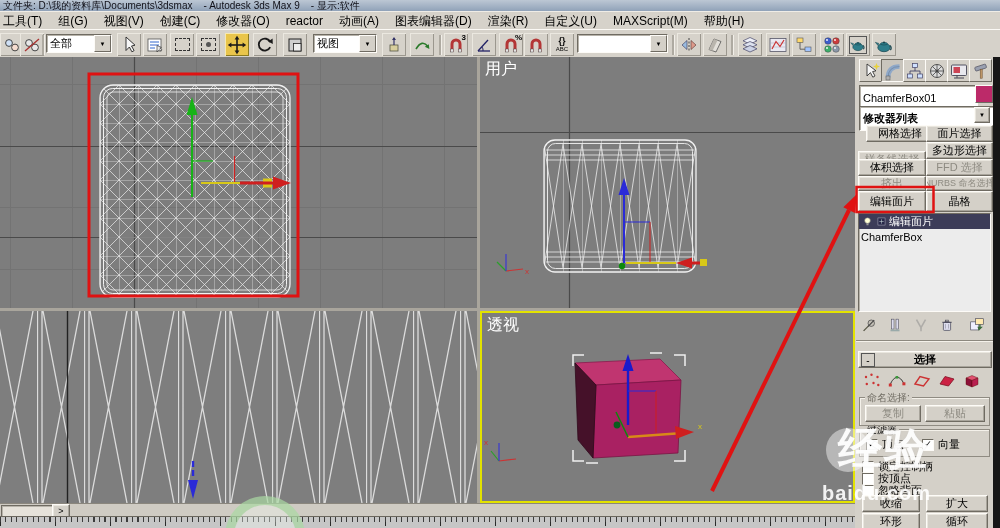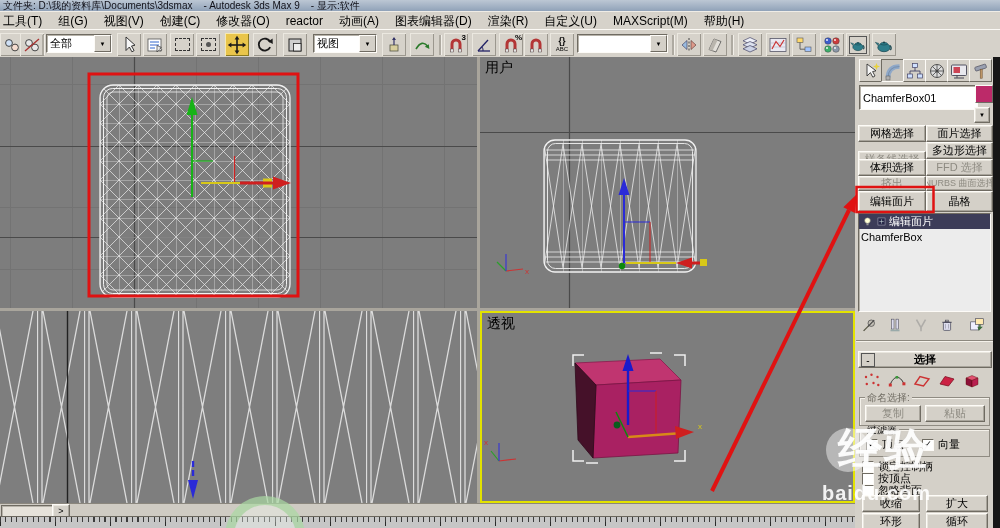--- a/index.html
+++ b/index.html
@@ -35,21 +35,21 @@
   .sep{position:absolute;top:5px;width:2px;height:20px;background:#aeaaa1;border-right:1px solid #f2efe9}
   .combo{position:absolute;top:4px;height:19px}
   .combo .cfld{left:0;top:0;bottom:0;right:0;position:absolute}
   .combo .carr{position:absolute;right:1px;top:1px;width:15px;height:15px;background:#d4d0c8;
       border:1px solid;border-color:#fdfbf7 #6f6b62 #6f6b62 #fdfbf7;display:flex;
       align-items:center;justify-content:center;font-size:6px}
   .ic{width:20px;height:20px;display:block}
   
   #workspace{left:0;top:57px;width:855px;height:446px;background:#a9a59c}
   .vp{position:absolute;overflow:hidden;background:#7d7d7d}
-  .vplab{position:absolute;left:5px;top:2px;font-size:14px;color:#000000;z-index:3}
+  .vplab{position:absolute;left:5px;top:2px;font-size:16px;color:#ffffff;z-index:3}
   #vp-pr{border:2px solid #e3e300}
   
   #trackrow{left:0;top:503px;width:855px;height:13px;background:#cfcbc3;border-top:1px solid #8a867d}
   #ruler{left:0;top:516px;width:855px;height:12px;background:
      repeating-linear-gradient(90deg,#3c3c3c 0 1px,transparent 1px 5.5px) 0 0/100% 5px no-repeat,
      repeating-linear-gradient(90deg,#2a2a2a 0 1px,transparent 1px 55px) 0 0/100% 9px no-repeat,
      #c6c6c6;border-top:1px solid #6b675e}
   
   #panel{left:856px;top:57px;width:137px;height:471px;background:#d4d0c8}
   #rightedge{left:993px;top:57px;width:7px;height:471px;background:#161616}
@@ -600,30 +600,33 @@
       <svg class="ic" viewBox="0 0 20 20">
         <use href="#i-tab-util"></use>
       </svg>
     </span>
 
   <div class="fld" style="left:3px;top:28px;width:111px;height:15px">
       <span>ChamferBox01</span>
     </div>
   <div class="abs" style="left:119px;top:28px;width:16px;height:16px;background:#bc2a69;border:1px solid;border-color:#fdfbf7 #6f6b62 #6f6b62 #fdfbf7"></div>
 
+  <div class="fld" style="left:3px;top:49px;width:128px;height:15px;font-weight:bold">
+      <span>修改器列表</span>
+    </div>
   <div class="btn" style="left:118px;top:50px;width:14px;height:14px;font-size:6px">▼</div>
 
-  <div class="btn" style="left:2px;top:68px;width:66px;height:15px">网格选择</div>
+  <div class="btn" style="left:10px;top:68px;width:66px;height:15px">网格选择</div>
   <div class="btn" style="left:70px;top:68px;width:65px;height:15px">面片选择</div>
   <div class="btn dis" style="left:2px;top:94px;width:66px;height:15px">样条线选择</div>
   <div class="btn" style="left:70px;top:85px;width:65px;height:15px">多边形选择</div>
   <div class="btn" style="left:2px;top:102px;width:66px;height:15px">体积选择</div>
   <div class="btn dis" style="left:70px;top:102px;width:65px;height:15px">FFD 选择</div>
   <div class="btn dis" style="left:2px;top:119px;width:66px;height:13px">挤出</div>
-  <div class="btn dis" style="left:70px;top:119px;width:65px;height:13px;font-size:9px">NURBS 曲面选择</div>
+  <div class="btn dis" style="left:70px;top:119px;width:65px;height:13px;font-size:9px">NURBS 命名选择</div>
   <div class="btn" style="left:2px;top:134px;width:66px;height:19px">编辑面片</div>
   <div class="btn" style="left:70px;top:134px;width:65px;height:19px">晶格</div>
 
   <div class="fld" style="left:2px;top:156px;width:131px;height:97px;background:#ececec;display:block;padding:0">
     <div class="stackrow sel">
       <svg style="width:13px;height:13px" viewBox="0 0 20 20">
           <use href="#i-bulb"></use>
         </svg>
       <svg style="width:11px;height:11px" viewBox="0 0 20 20">
           <use href="#i-stacksq"></use>

